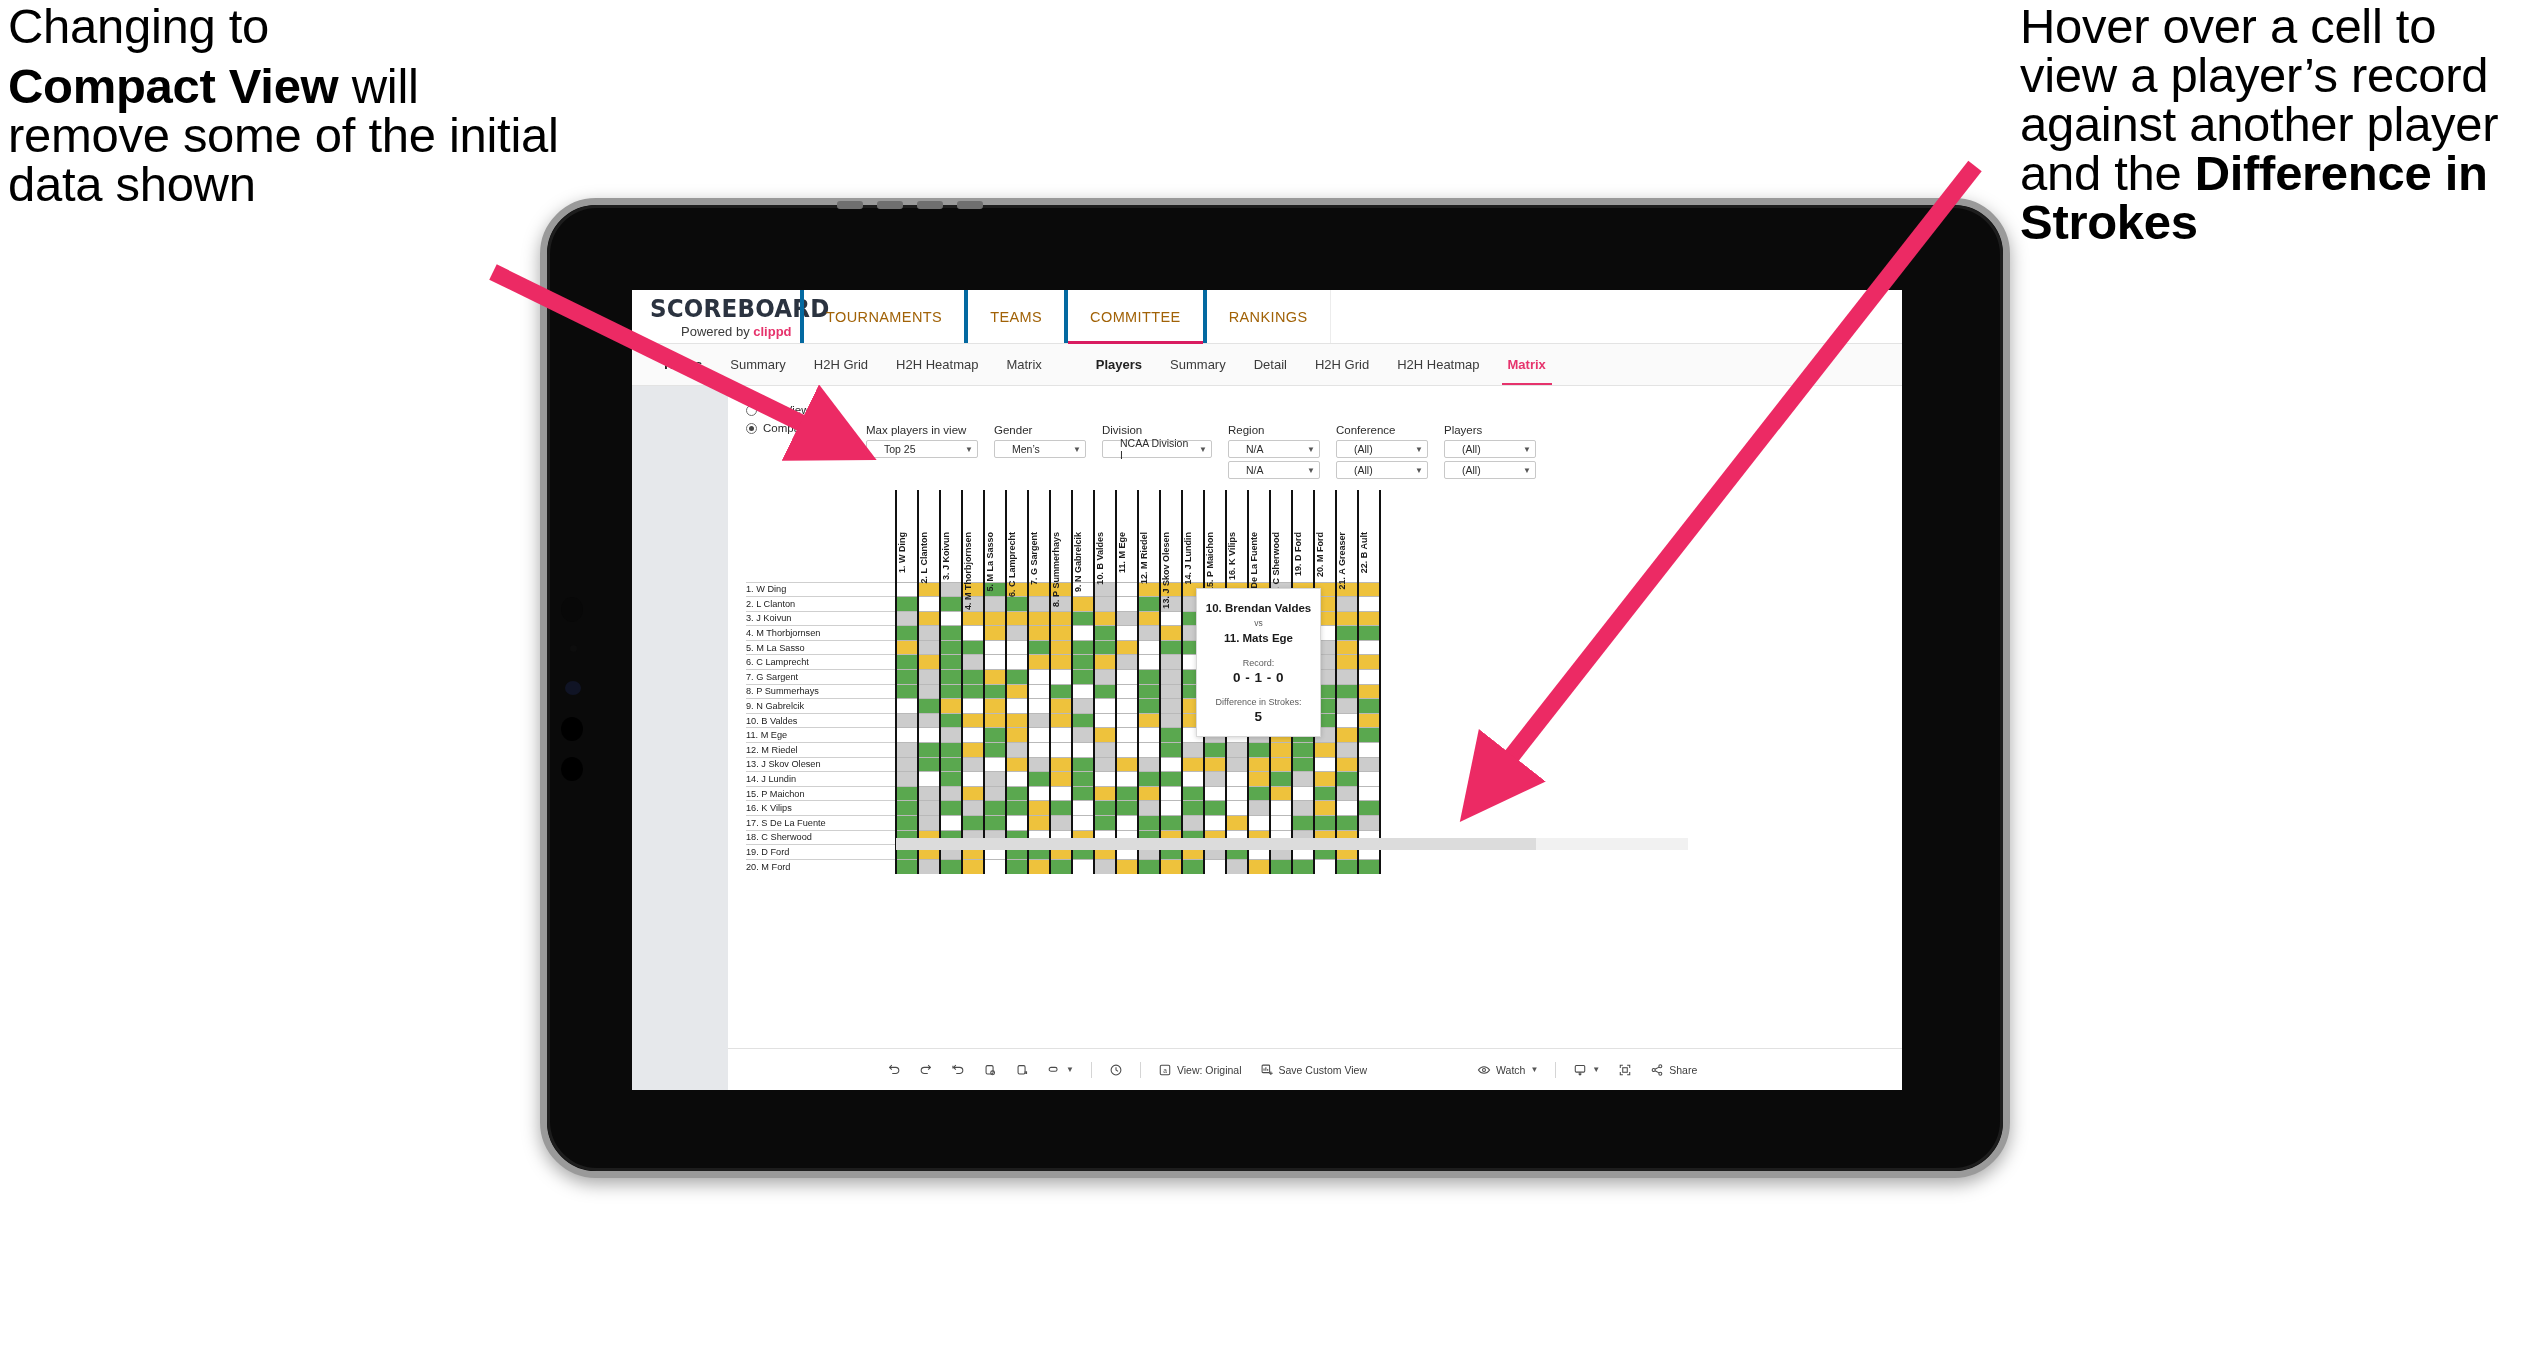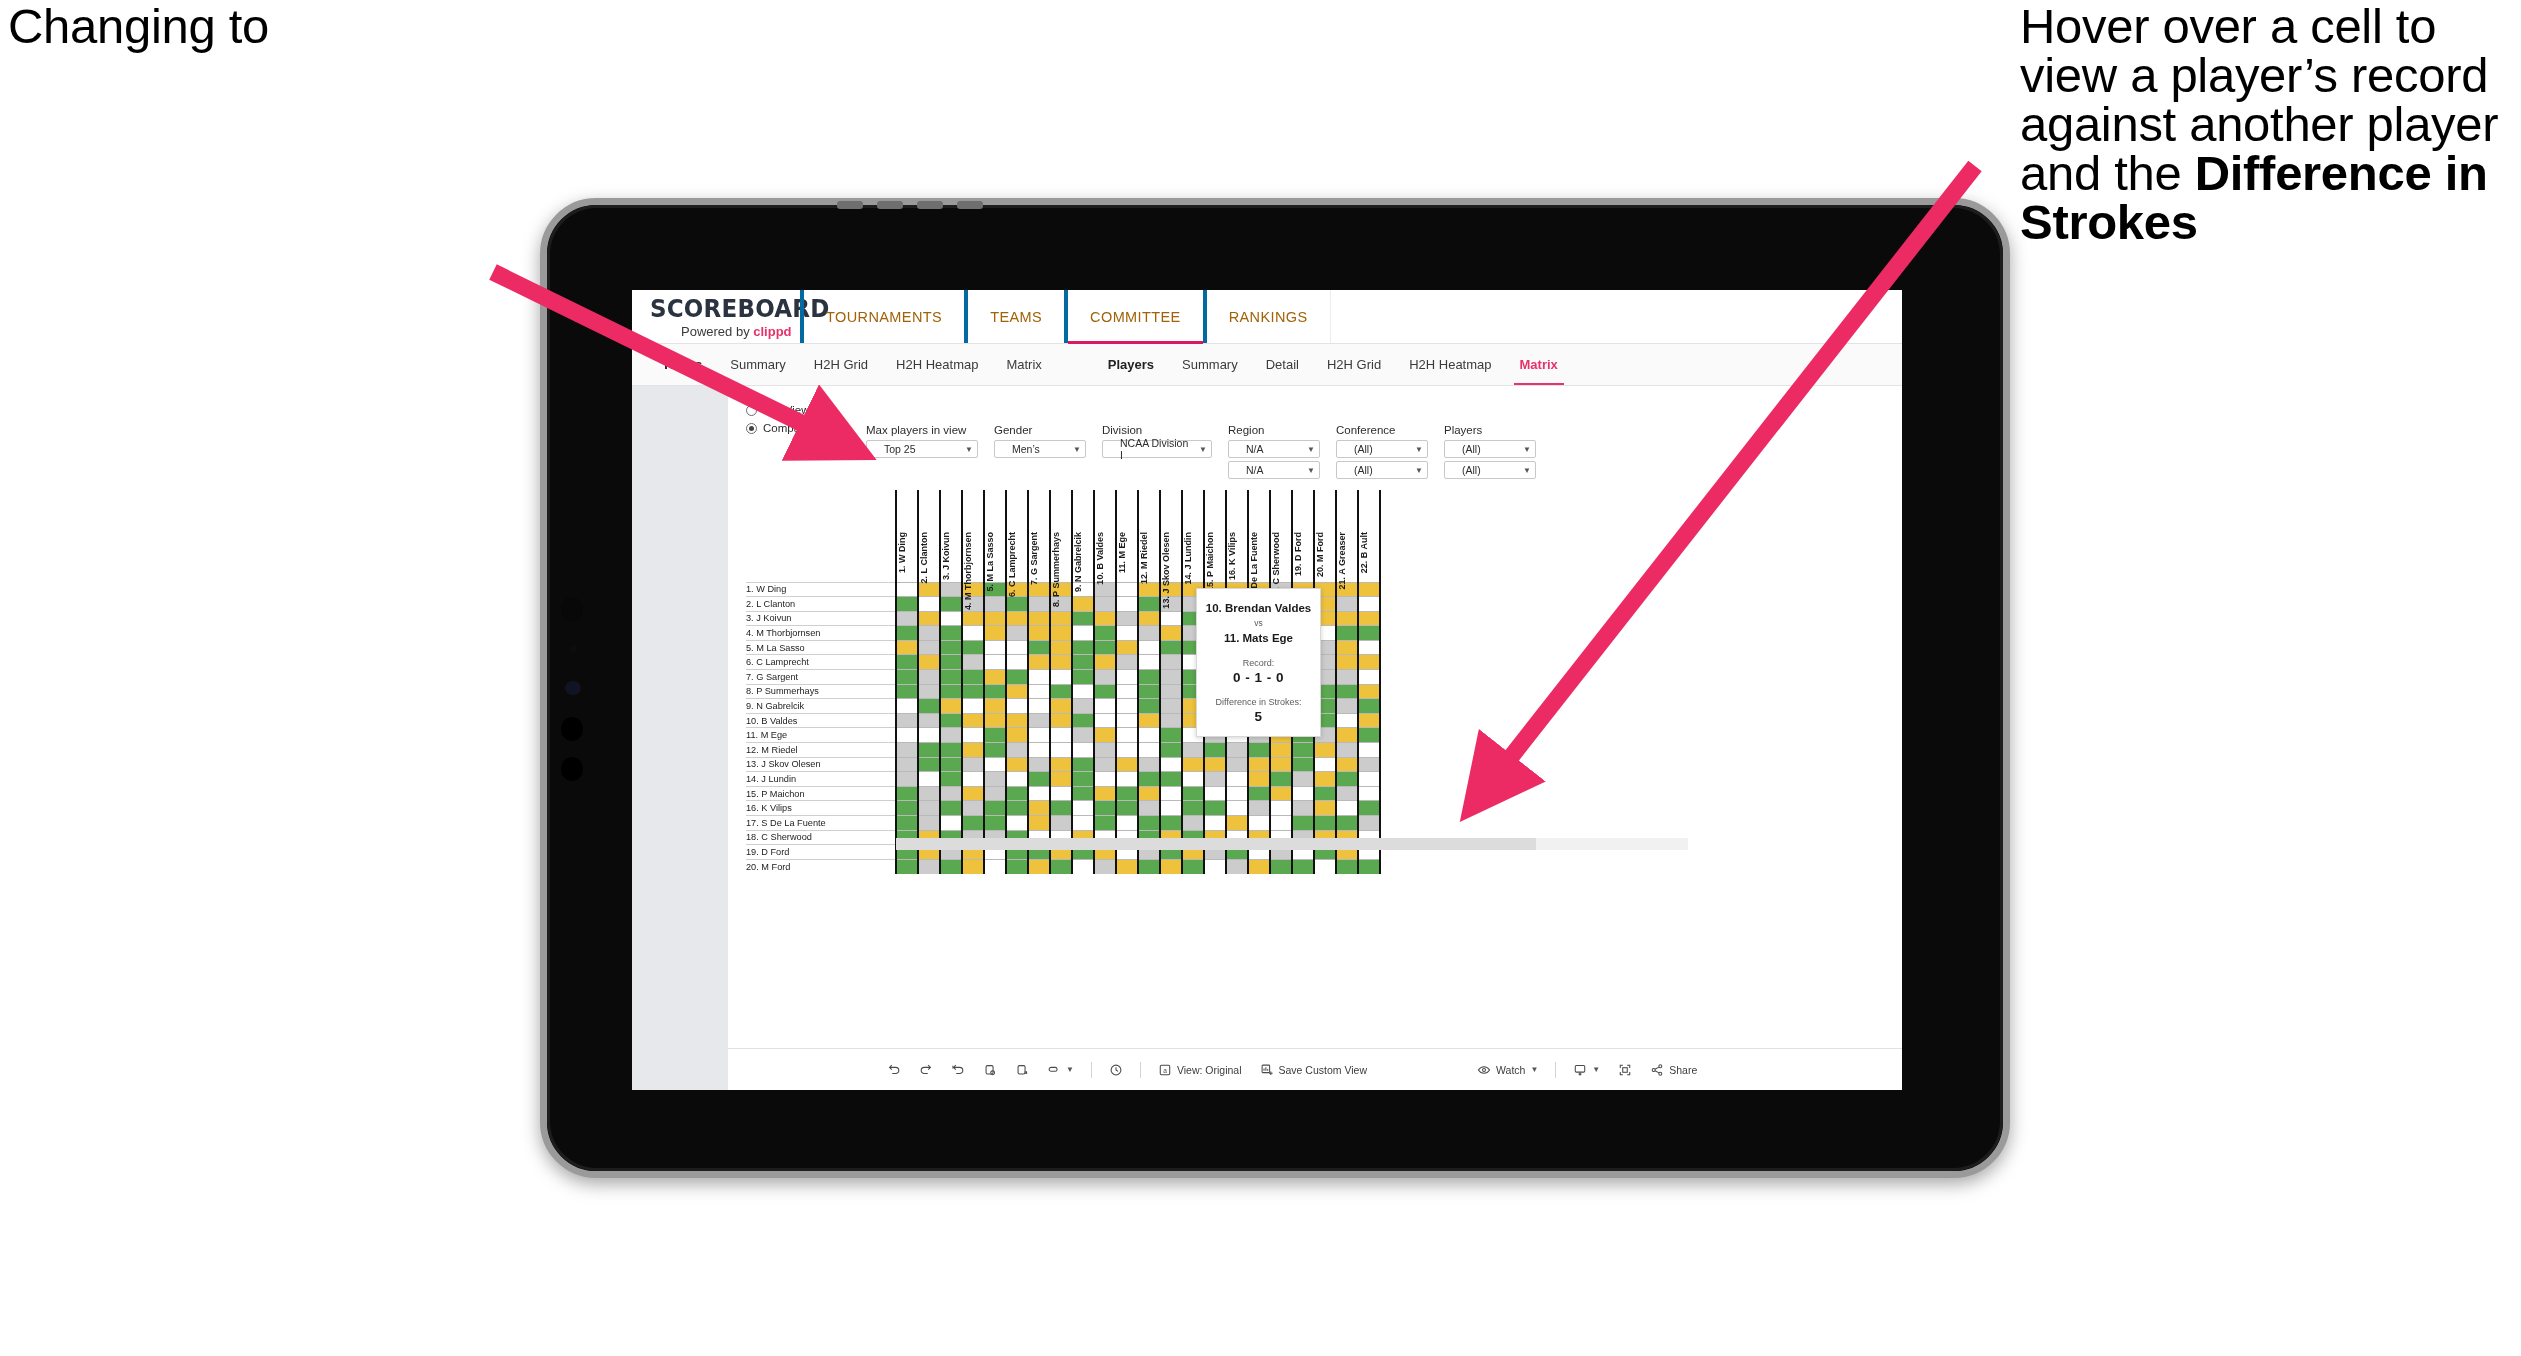--- a/index.html
+++ b/index.html
@@ -82,21 +82,21 @@
     position: relative;
   }
   .topnav-item:last-child{ border-right:1px solid #ececec; }
   .topnav-item.active::after{
     content:""; position:absolute; left:0; right:0; bottom:-1px; height:3px; background:#d81b60;
   }
 
   
   #subnav {
     height: 42px; background:#fafafa; display:flex; align-items:center;
-    border-bottom: 1px solid #e3e3e3; padding-left: 16px; gap: 12px;
+    border-bottom: 1px solid #e3e3e3; padding-left: 16px; gap: 0px;
   }
   .subgroup{ display:flex; align-items:center; height:100%; }
   .subgroup + .subgroup { margin-left: 26px; }
   .subitem{
     padding: 0 14px; height:100%; display:flex; align-items:center;
     font-size: 13px; color:#3b3b3b; position:relative; white-space:nowrap;
   }
   .subitem.head { font-weight: 700; color:#222; }
   .subitem.active { color:#e6336c; font-weight:600; }
   .subitem.active::after{
@@ -205,20 +205,21 @@
   .tb-ico svg{ width:14px; height:14px; }
   .tb-caret{ font-size: 8px; color:#555; }
 </style>
 </head>
 <body>
 
 <div id="stage">
 
   <div class="annot" id="annot-left">
     <p><span>Changing to </span></p>
+    <p><span class="b">Compact View</span><span> will remove some of the initial data shown</span></p>
   </div>
 
   <div class="annot" id="annot-right">
     <span>Hover over a cell to view a player’s record against another player and the </span><span class="b">Difference in Strokes</span>
   </div>
 
   <div id="tablet">
     <div id="tablet-inner-bezel"></div>
     <div class="tb-top-speaker" style="left:290px"></div>
     <div class="tb-top-speaker" style="left:330px"></div>

